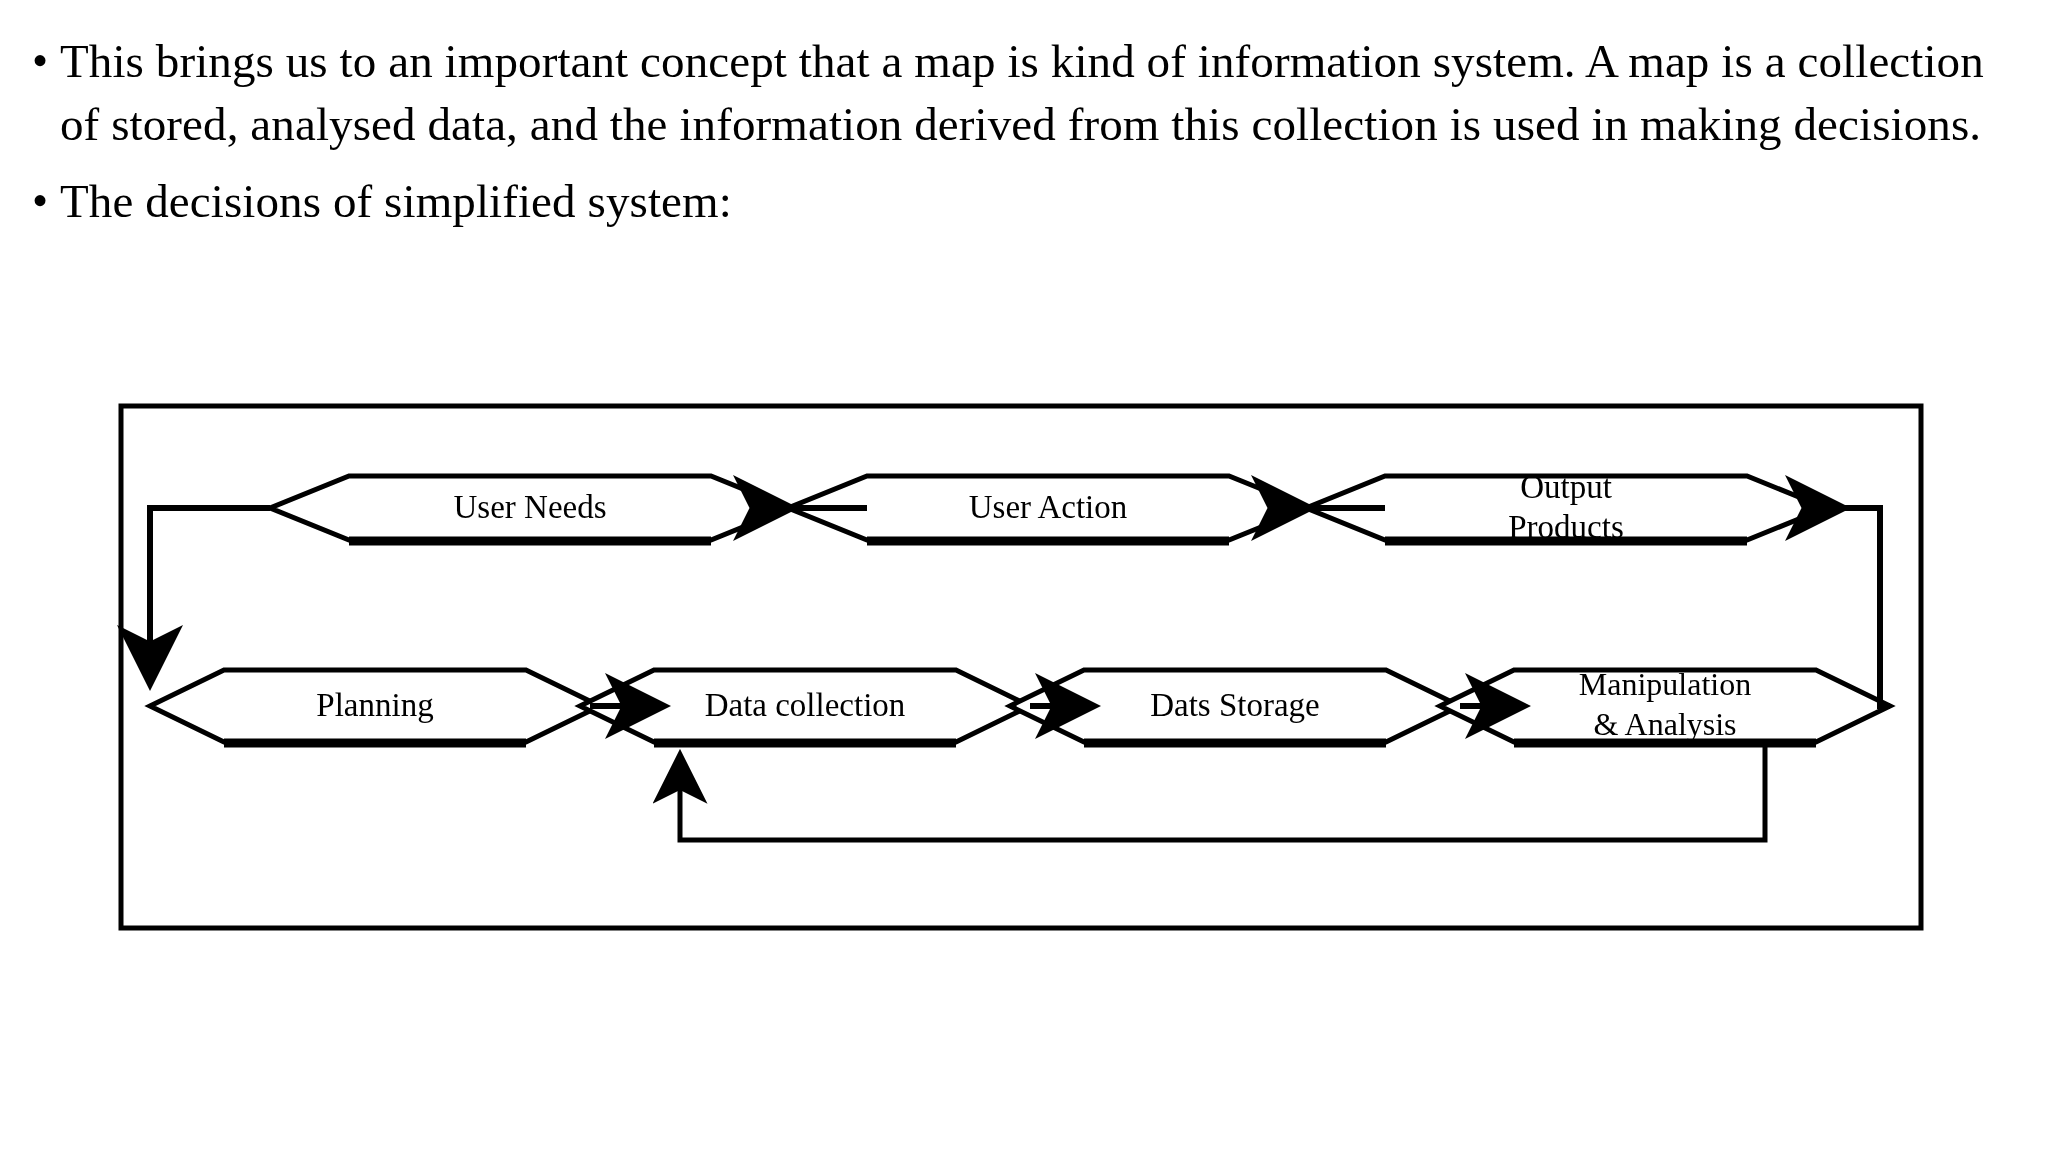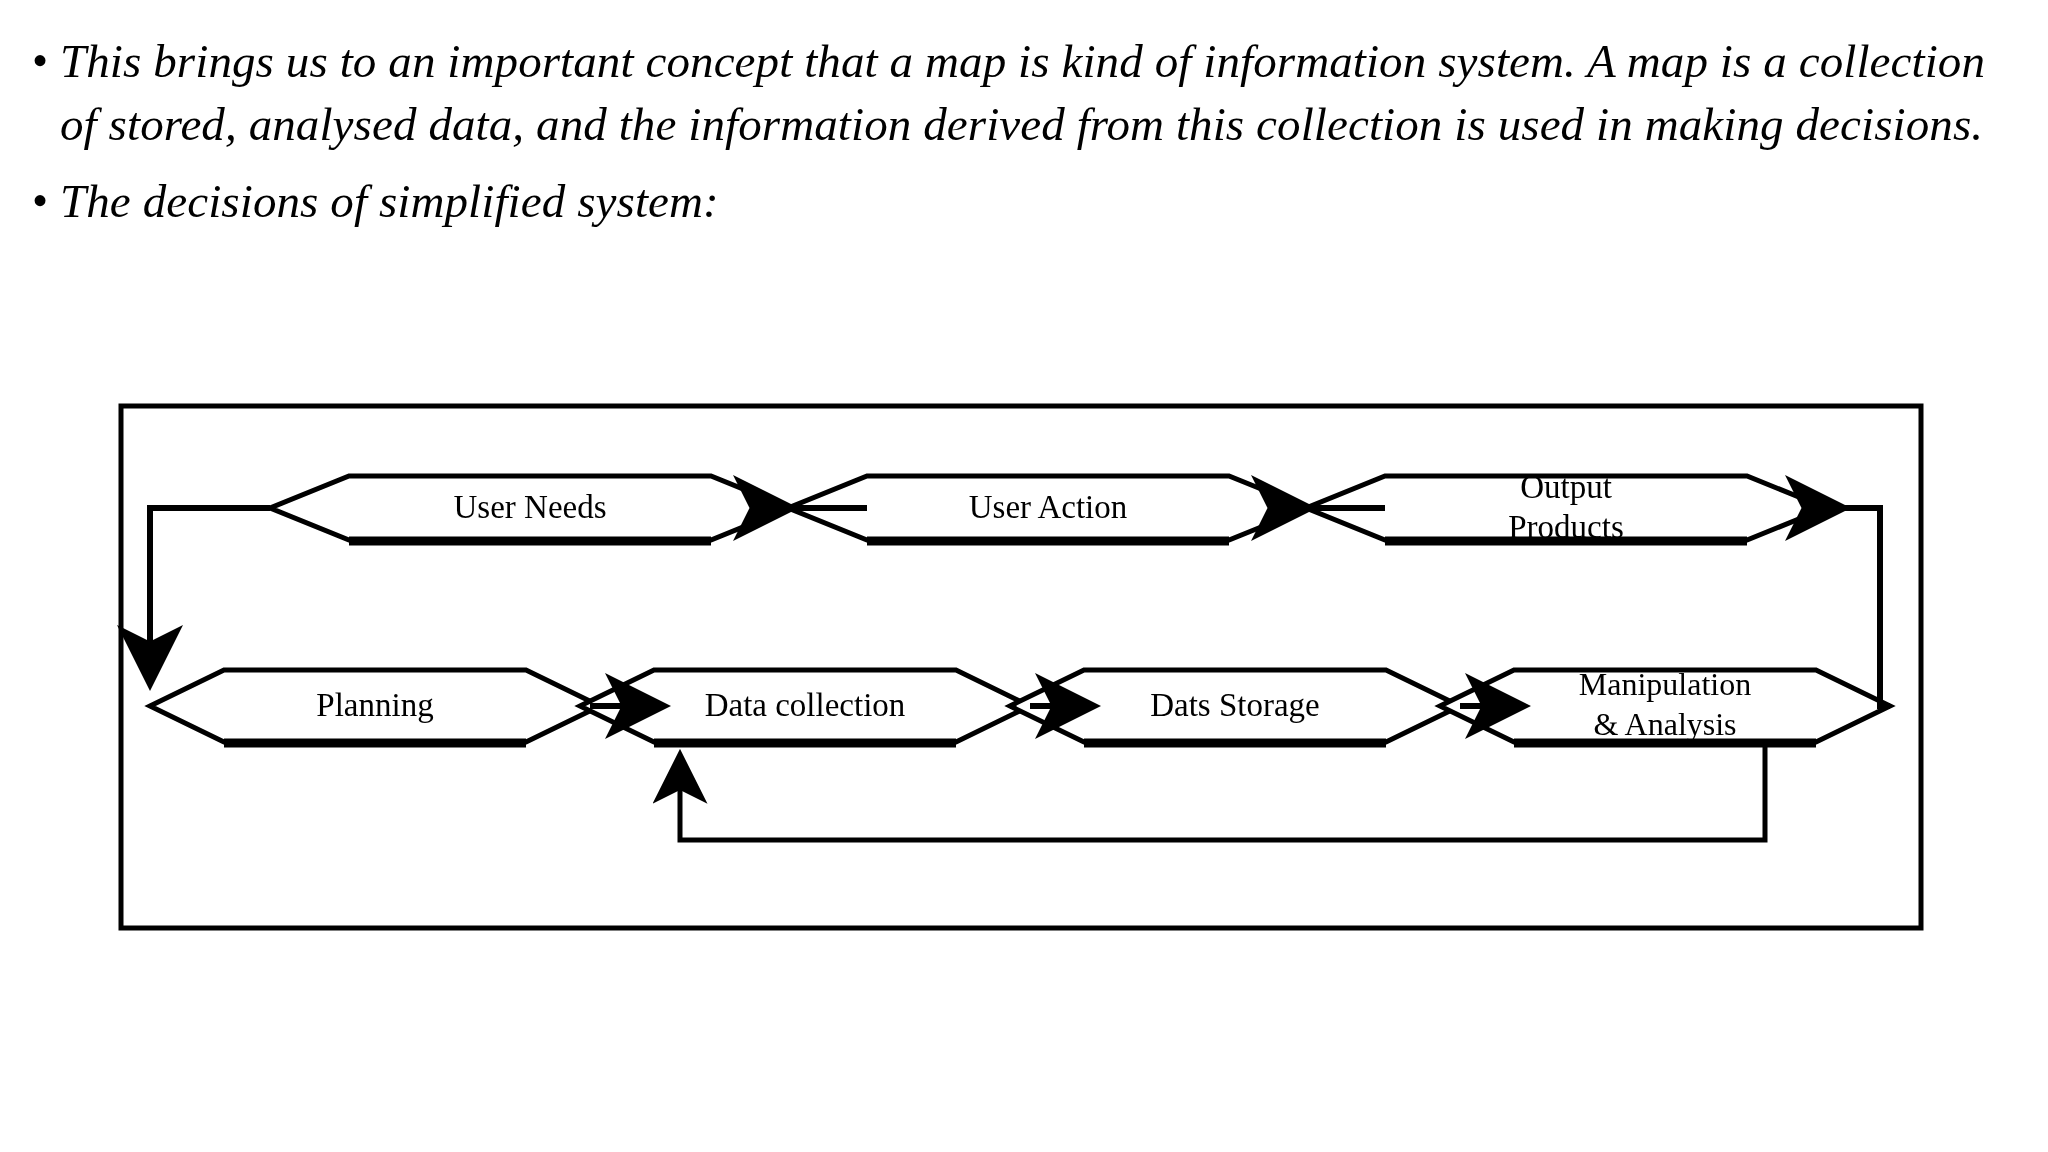--- a/index.html
+++ b/index.html
@@ -36,21 +36,20 @@
     text-align: left;
     padding-left: 6px;
     box-sizing: border-box;
   }
   .bullet-text {
     flex: 1 1 auto;
     font-size: 47px;
     line-height: 63px;
     letter-spacing: 0.1px;
     white-space: pre-wrap;
-    font-style: italic;
   }
 
   
   .diagram-wrap {
     position: absolute;
     left: 0;
     top: 380px;
     width: 1664px;
     height: 580px;
   }

